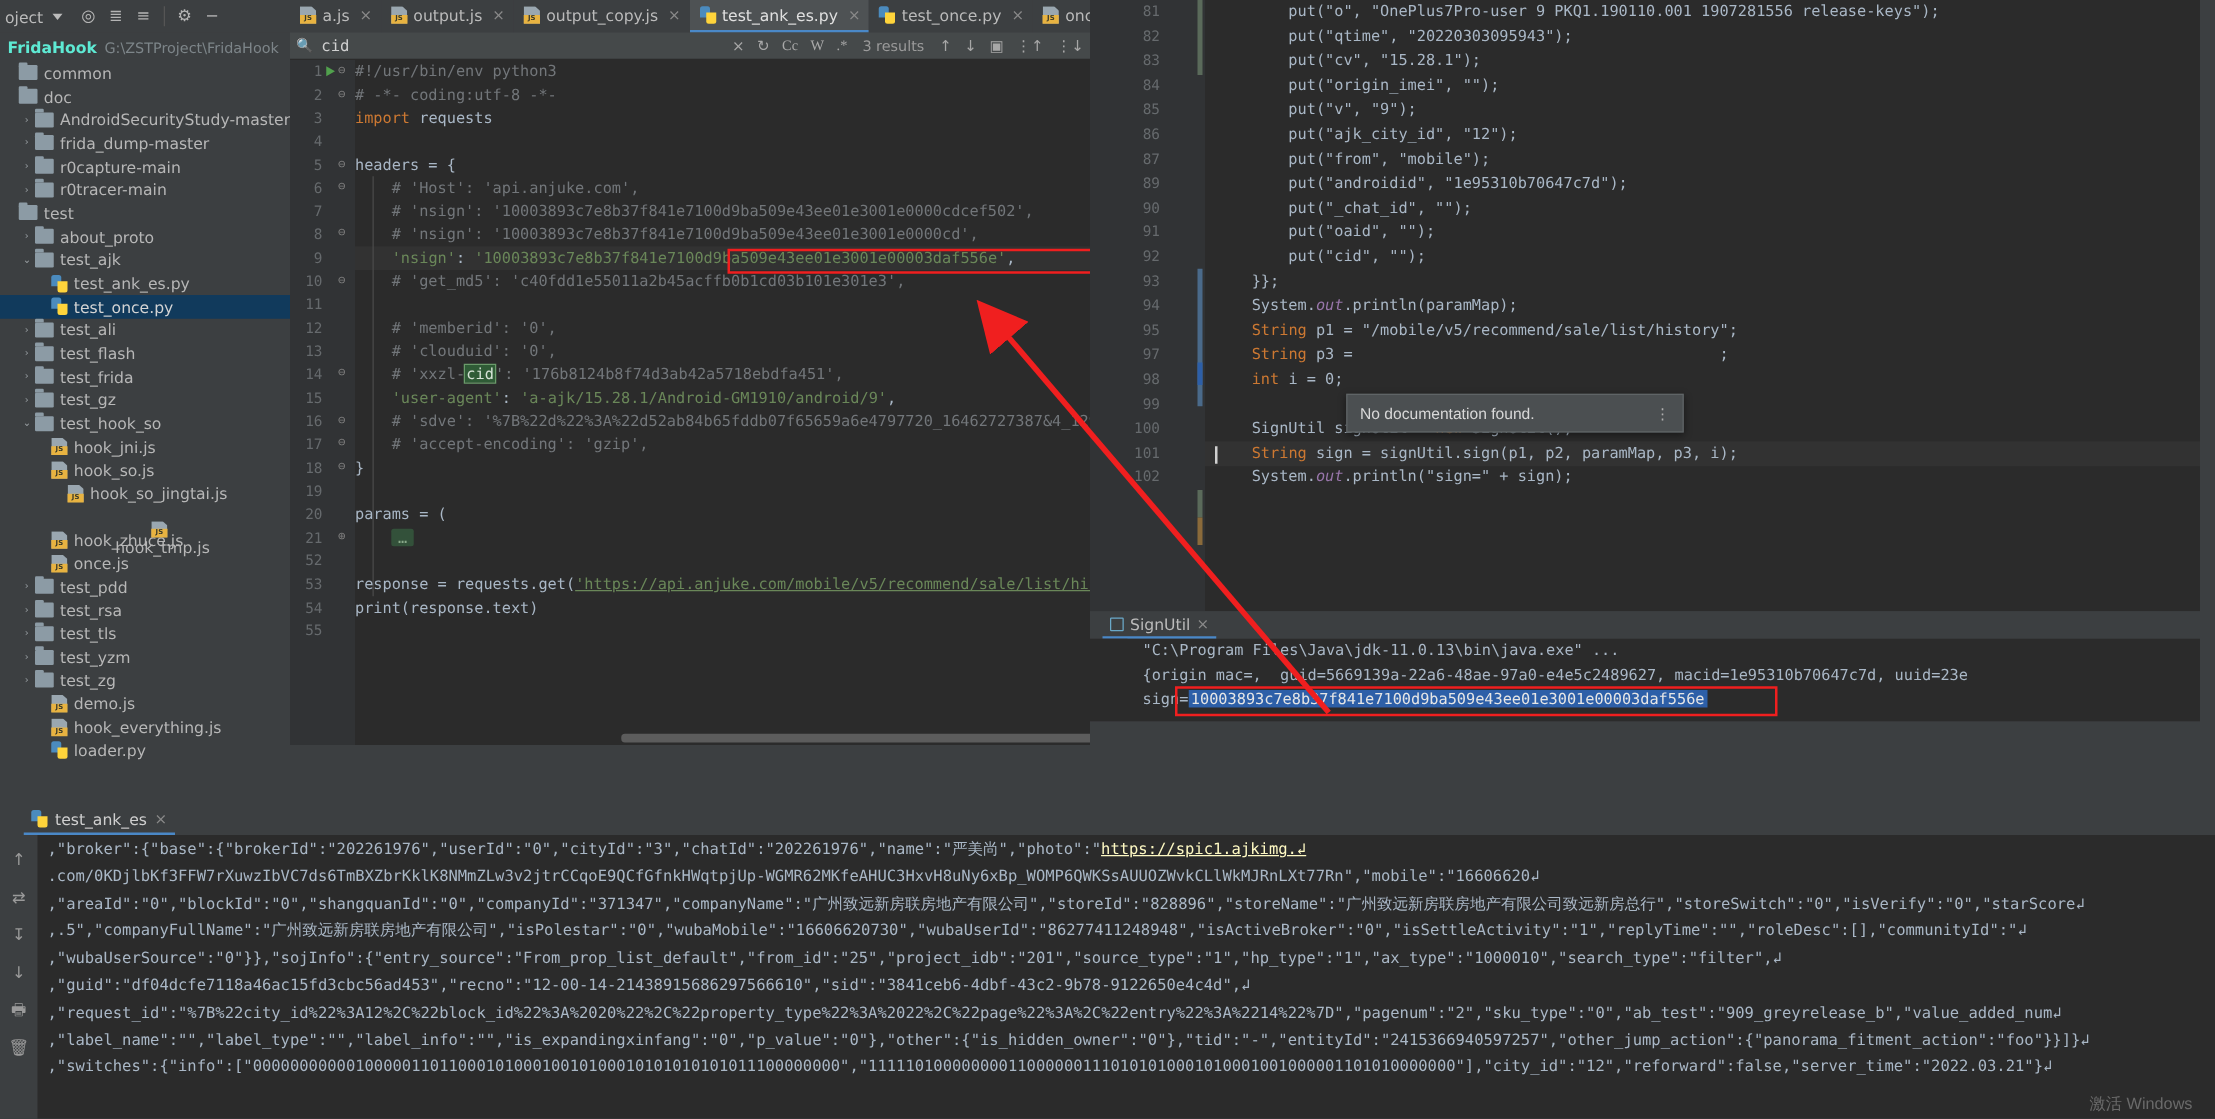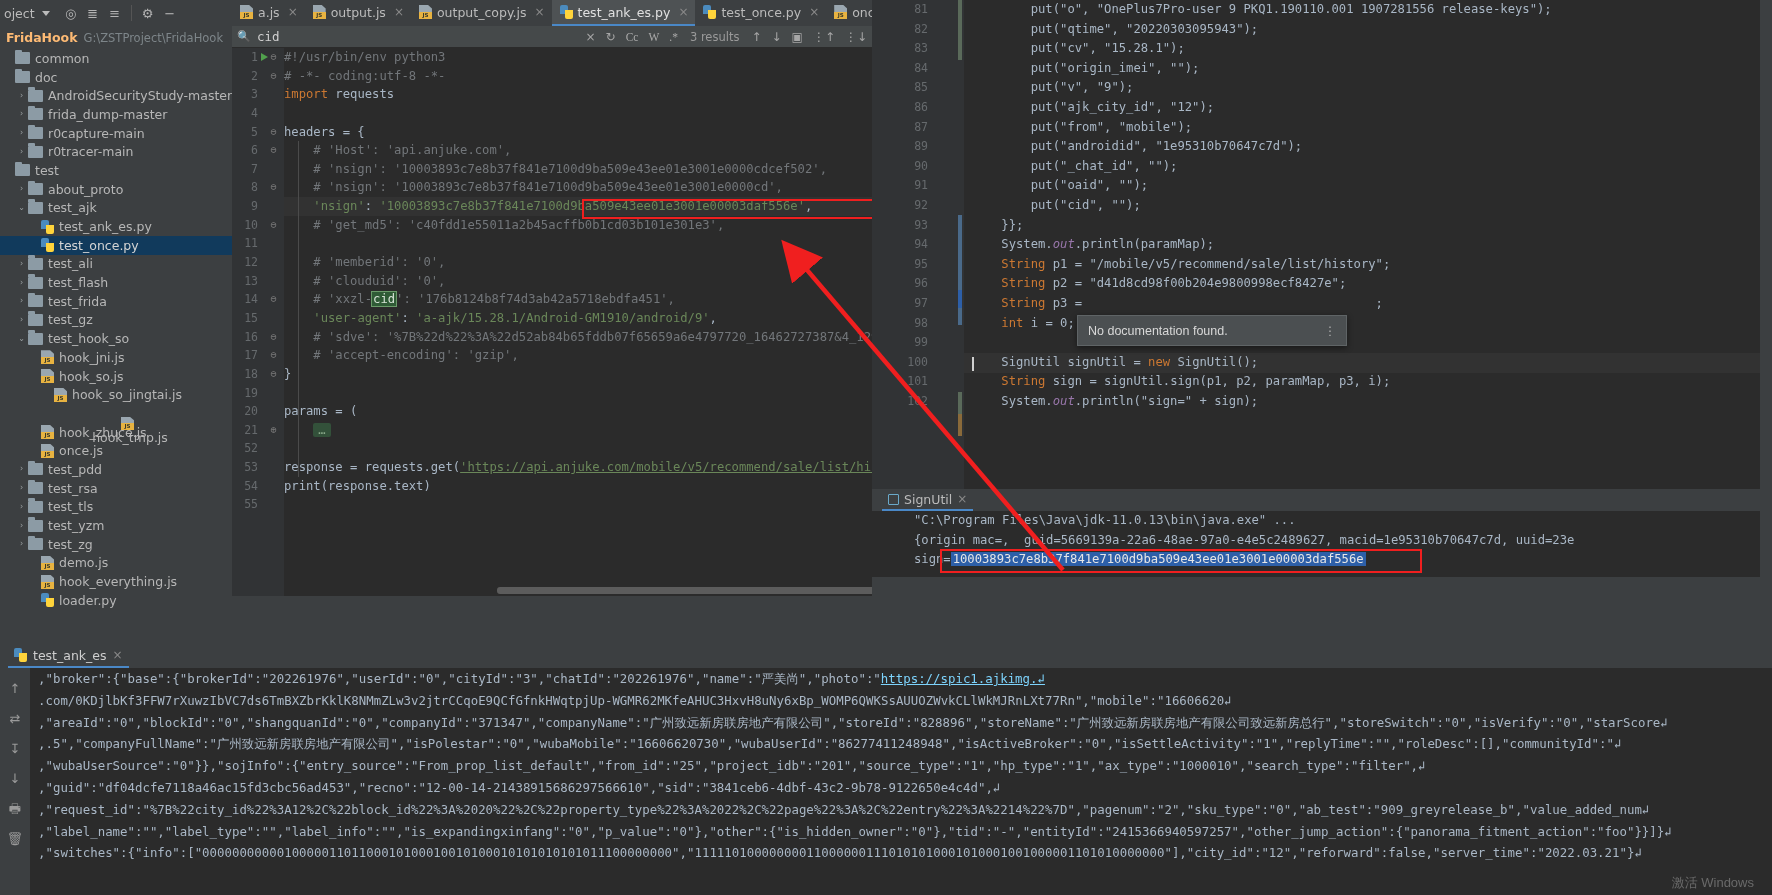--- a/index.html
+++ b/index.html
@@ -69,21 +69,21 @@
 
   
   .leftpane {
     position: absolute; left: 0; top: 26px; width: 232px; height: 618px;
     background: #3c3f41; overflow: hidden;
   }
   .proj-head {
     display: flex; align-items: baseline; gap: 6px;
     padding: 4px 0 4px 6px; font-size: 12.5px;
   }
-  .proj-head .nm { color: #fdba74; font-weight: bold; }
+  .proj-head .nm { color: #5eead4; font-weight: bold; }
   .proj-head .pt { color: #7d8589; font-size: 11.5px; }
   .tree { font-size: 12.5px; color: #b7b7b7; }
   .trow {
     display: flex; align-items: center; height: 18.7px;
     padding-left: 2px; white-space: nowrap; cursor: default;
   }
   .trow.sel { background: #113a5c; color: #d4d4d4; }
   .arrow {
     width: 13px; text-align: center; color: #9aa0a3; font-size: 8px;
     flex: 0 0 13px; line-height: 1;
@@ -211,30 +211,30 @@
   }
   .selhex {
     background: #2d5fa8; color: #e6e6e6; padding: 0 2px;
   }
 
   
   .bottompane {
     position: absolute; left: 0; top: 644px; width: 1772px; height: 251px;
     background: #3c3f41;
   }
-  .btabs { height: 24px; display: flex; align-items: center; gap: 6px; padding-left: 8px; }
+  .btabs { height: 24px; display: flex; align-items: center; gap: 6px; padding-left: 19px; }
   .btab { display: flex; align-items: center; gap: 6px; font-size: 12.5px; color: #cfcfcf;
     height: 24px; padding: 0 6px; border-bottom: 2px solid #4a88c7; }
   .bconsole {
     position: absolute; left: 30px; top: 24px; width: 1742px; height: 227px;
     background: #2b2b2b; color: #a9b7c6;
     font-family: "DejaVu Sans Mono", monospace; font-size: 12.4px; overflow: hidden;
   }
   .bconsole .cl { height: 21.8px; line-height: 21.8px; white-space: pre; padding-left: 8px; }
-  .lnk { color: #7dd3fc; text-decoration: underline; }
+  .lnk { color: #fef9c3; text-decoration: underline; }
   .bside {
     position: absolute; left: 0; top: 24px; width: 30px; height: 227px;
     background: #3c3f41; padding-top: 6px;
   }
   .bside .bi { height: 30px; color: #9a9a9a; font-size: 13px; text-align: center; line-height: 30px; }
 
   
   .rightstripe {
     position: absolute; right: 0; top: 0; width: 12px; height: 644px; background: #3c3f41;
   }
@@ -525,21 +525,20 @@
         <div class="jln"><span class="num">85</span><span class="txt"><span class="pln">        put("v", "9");</span></span></div>
         <div class="jln"><span class="num">86</span><span class="txt"><span class="pln">        put("ajk_city_id", "12");</span></span></div>
         <div class="jln"><span class="num">87</span><span class="txt"><span class="pln">        put("from", "mobile");</span></span></div>
         <div class="jln"><span class="num">89</span><span class="txt"><span class="pln">        put("androidid", "1e95310b70647c7d");</span></span></div>
         <div class="jln"><span class="num">90</span><span class="txt"><span class="pln">        put("_chat_id", "");</span></span></div>
         <div class="jln"><span class="num">91</span><span class="txt"><span class="pln">        put("oaid", "");</span></span></div>
         <div class="jln"><span class="num">92</span><span class="txt"><span class="pln">        put("cid", "");</span></span></div>
         <div class="jln"><span class="num">93</span><span class="txt"><span class="pln">    }};</span></span></div>
         <div class="jln"><span class="num">94</span><span class="txt"><span class="pln">    System.<span style="color:#9876aa;font-style:italic">out</span>.println(paramMap);</span></span></div>
         <div class="jln"><span class="num">95</span><span class="txt"><span class="pln">    <span class="kw">String</span> p1 = "/mobile/v5/recommend/sale/list/history";</span></span></div>
-        <div class="jln"><span class="num">96</span><span class="txt"><span class="pln">    <span class="kw">String</span> p2 = "d41d8cd98f00b204e9800998ecf8427e";</span></span></div>
         <div class="jln"><span class="num">97</span><span class="txt"><span class="pln">    <span class="kw">String</span> p3 =                                        ;</span></span></div>
         <div class="jln"><span class="num">98</span><span class="txt"><span class="pln">    <span class="kw">int</span> i = 0;</span></span></div>
         <div class="jln"><span class="num">99</span><span class="txt"><span class="pln"></span></span></div>
         <div class="jln"><span class="num">100</span><span class="txt"><span class="pln">    SignUtil signUtil = <span class="kw">new</span> SignUtil();</span></span></div>
         <div class="jln"><span class="num">101</span><span class="txt"><span class="pln">    <span class="kw">String</span> sign = signUtil.sign(p1, p2, paramMap, p3, i);</span></span></div>
         <div class="jln"><span class="num">102</span><span class="txt"><span class="pln">    System.<span style="color:#9876aa;font-style:italic">out</span>.println("sign=" + sign);</span></span></div>
       </div>
     <div class="caret" style="left:100px;top:357px;height:14px;"></div>
     <div class="doctip" style="left:205px;top:315px;width:270px;height:31px;">
       <span>No documentation found.</span>

